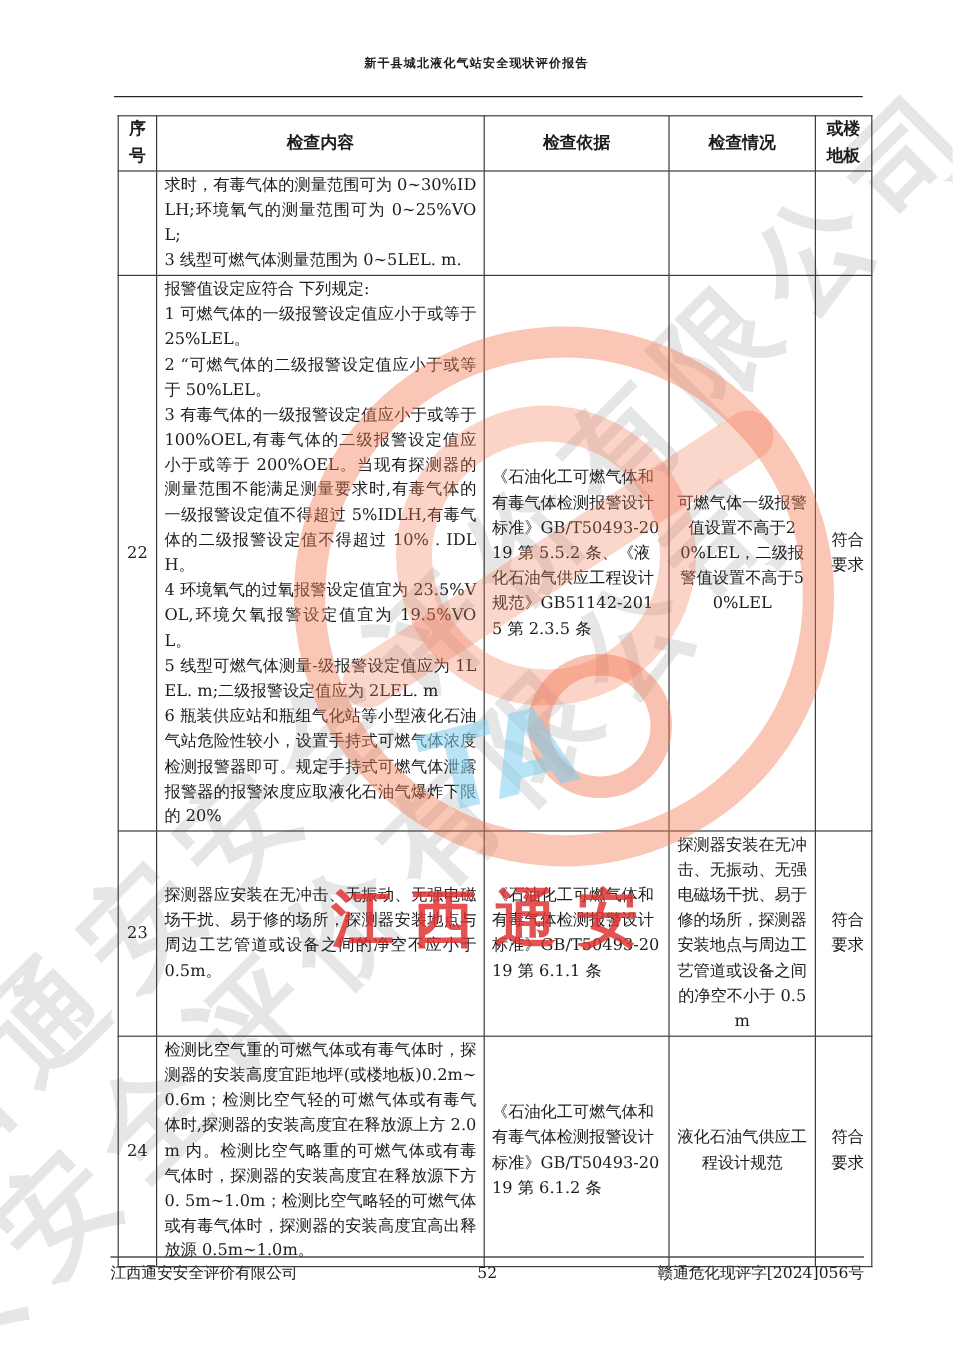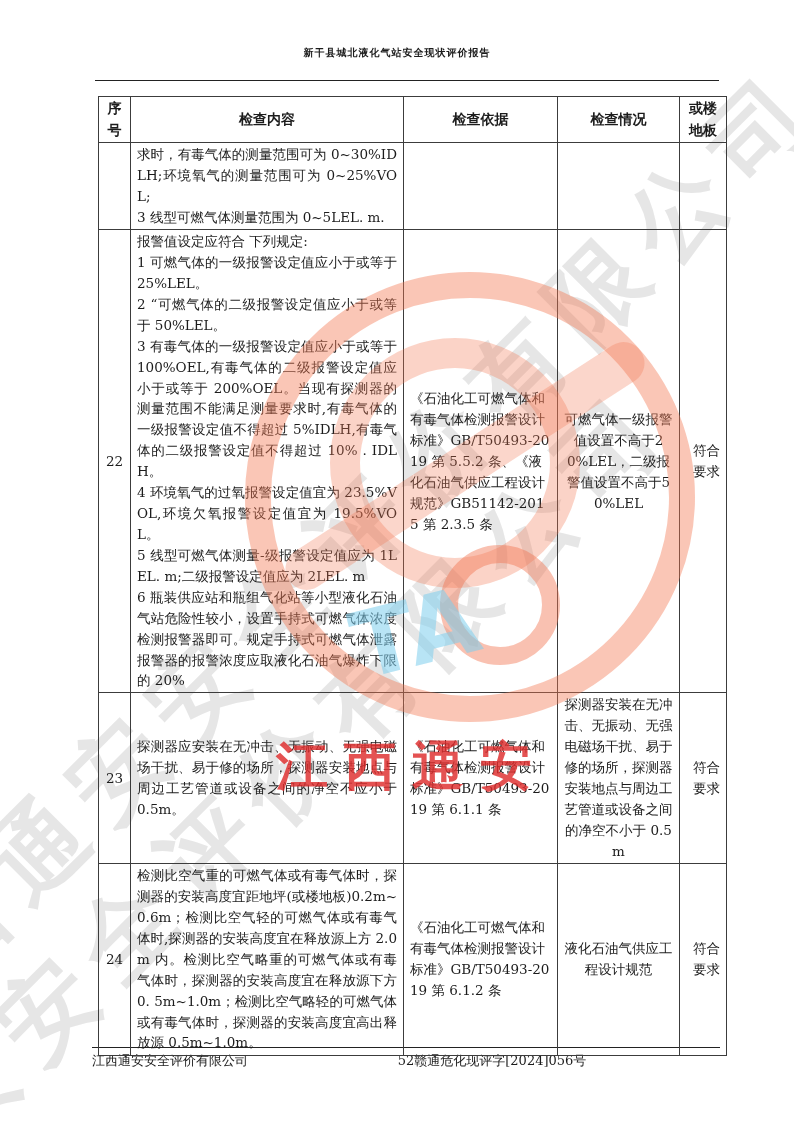--- a/index.html
+++ b/index.html
@@ -42,21 +42,21 @@
   .footer-rule{
     position:absolute;top:1047px;left:92px;width:628px;height:0;
     border-top:1.4px solid #222;
   }
   .footer{
     position:absolute;top:1052px;left:92px;width:628px;
     display:flex;align-items:baseline;font-size:13px;
   }
   .footer .f-left{flex:1;text-align:left;}
   .footer .f-center{flex:0 0 auto;text-align:center;}
-  .footer .f-right{flex:1;}
+  .footer .f-right{flex:1;text-align:right;}
   
   .wm{position:absolute;pointer-events:none;}
   .wm-diag{
     z-index:1;white-space:nowrap;font-weight:bold;
     font-size:95px;letter-spacing:18px;
     color:rgba(172,172,172,0.30);
     transform-origin:0 0;transform:rotate(-45deg);
     font-family:"DejaVu Sans","Liberation Sans",sans-serif;
   }
   .wm-diag-1{left:-200px;top:1000px;}

